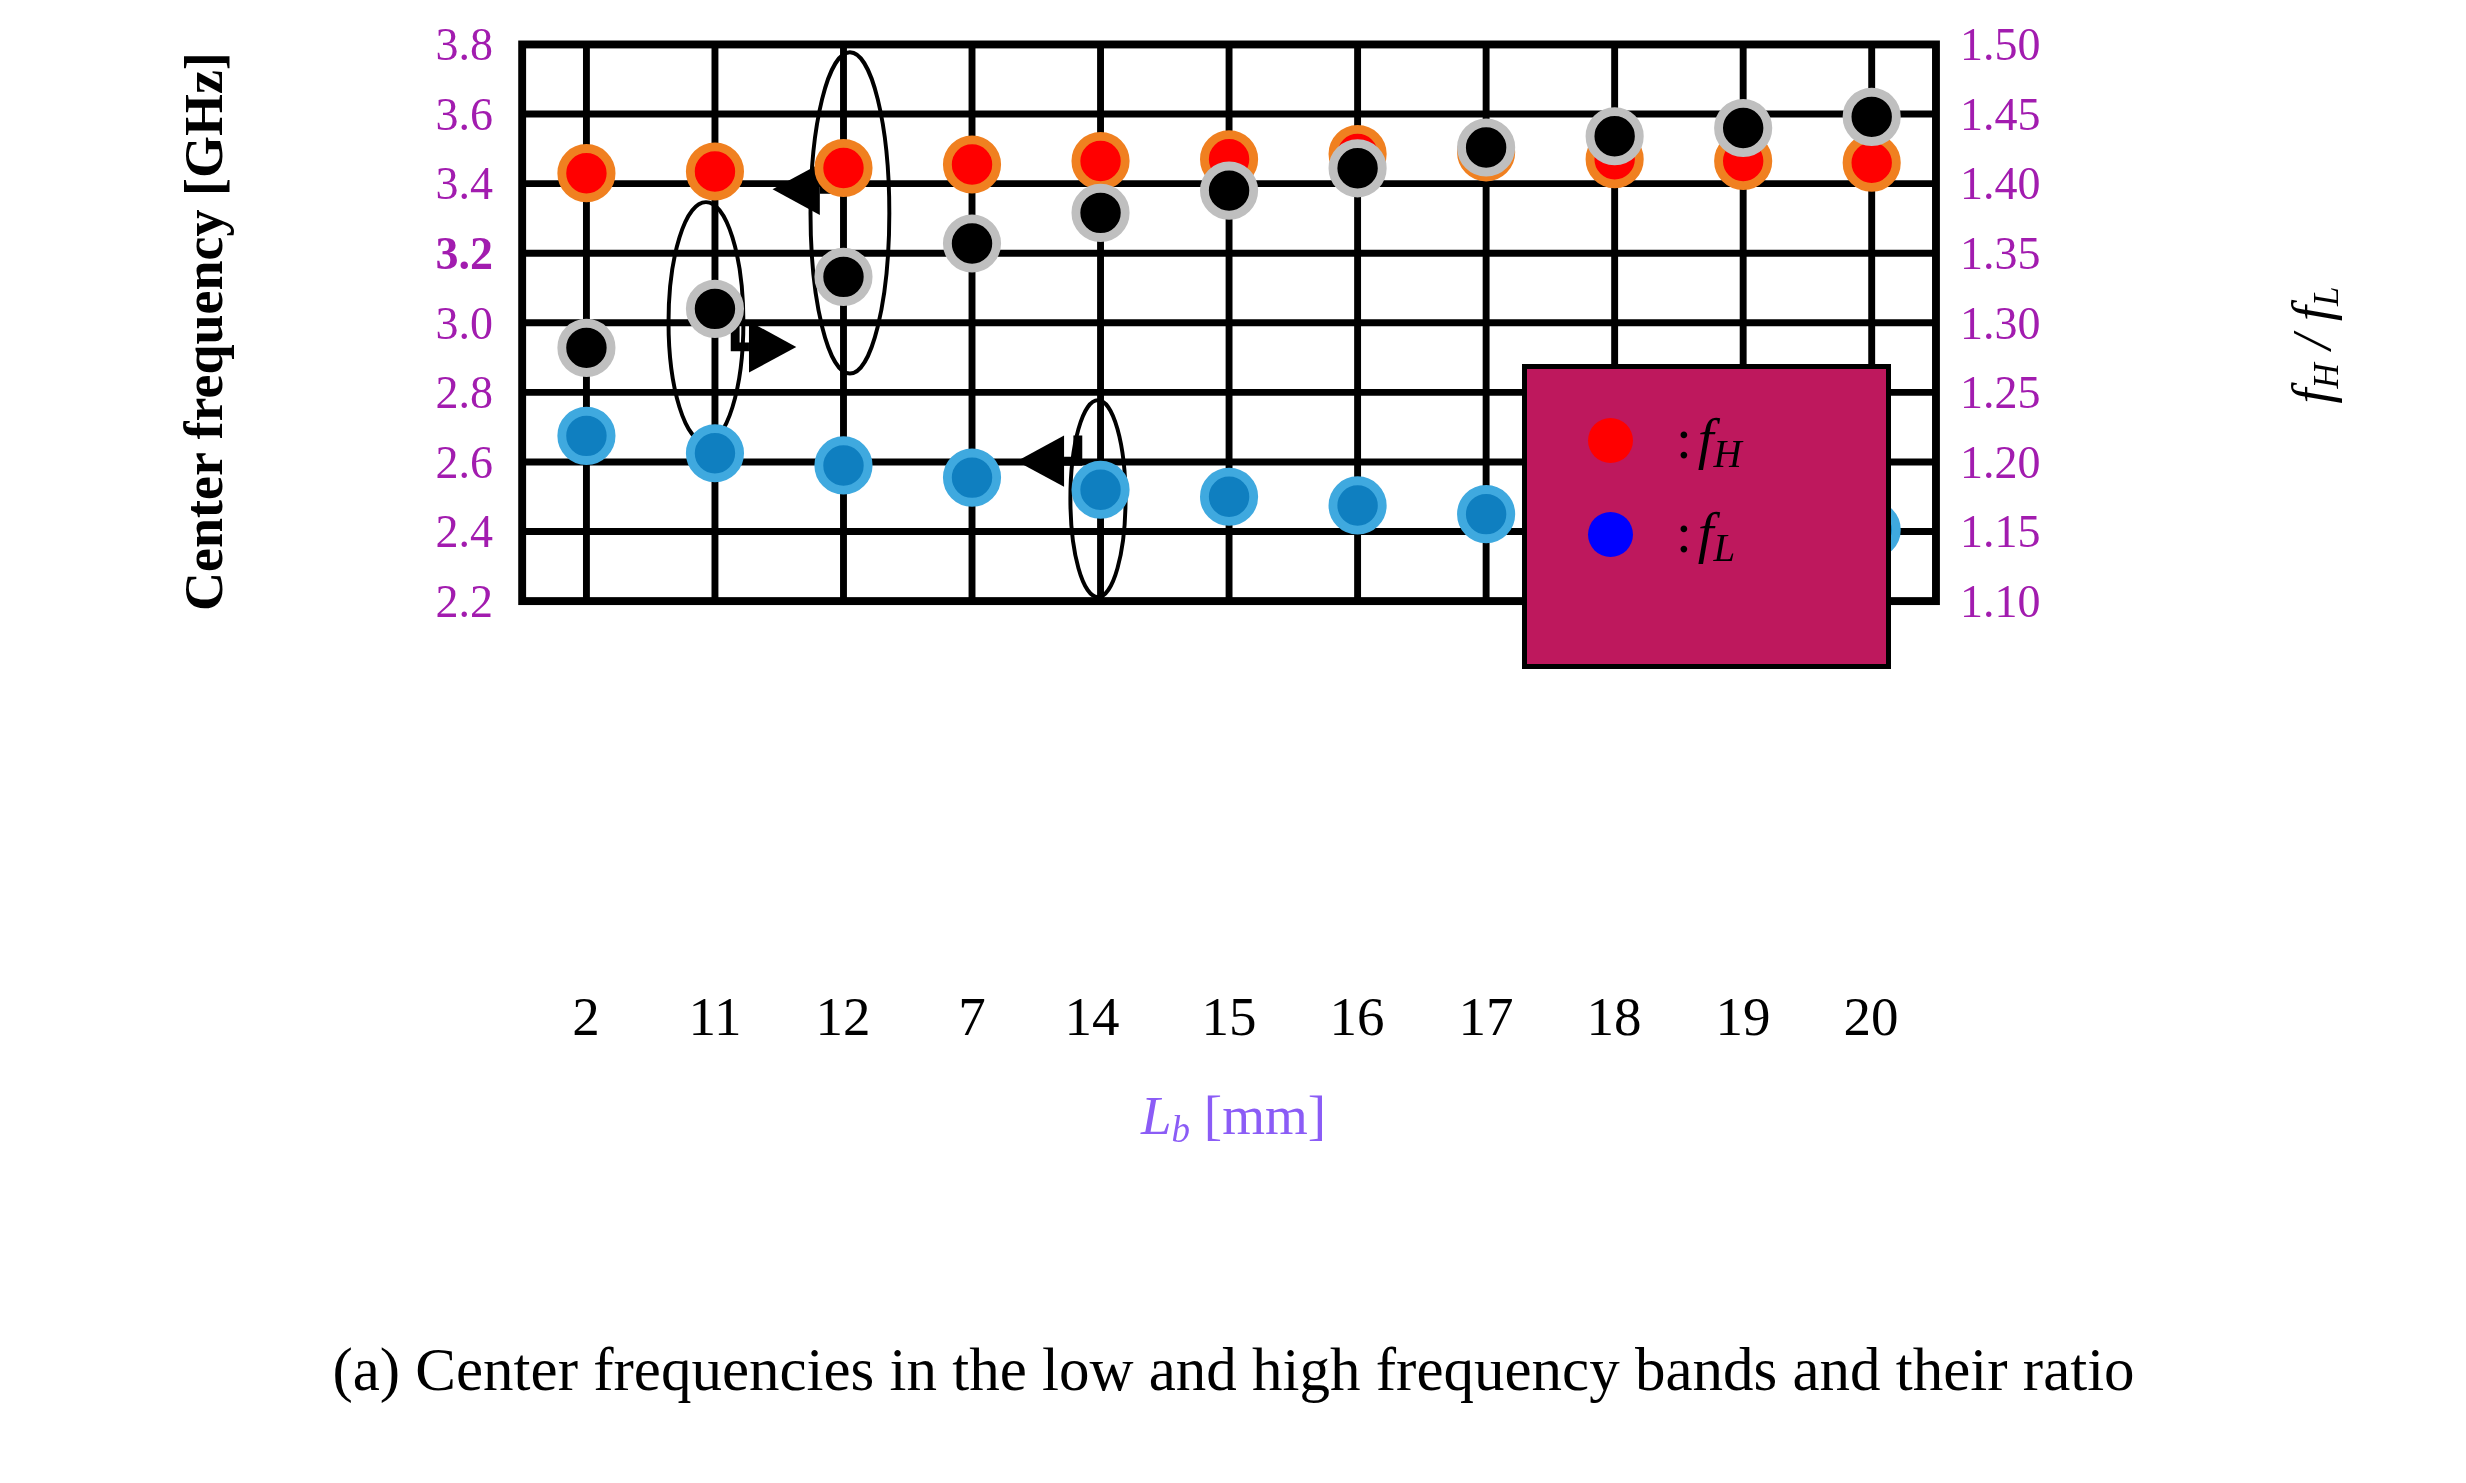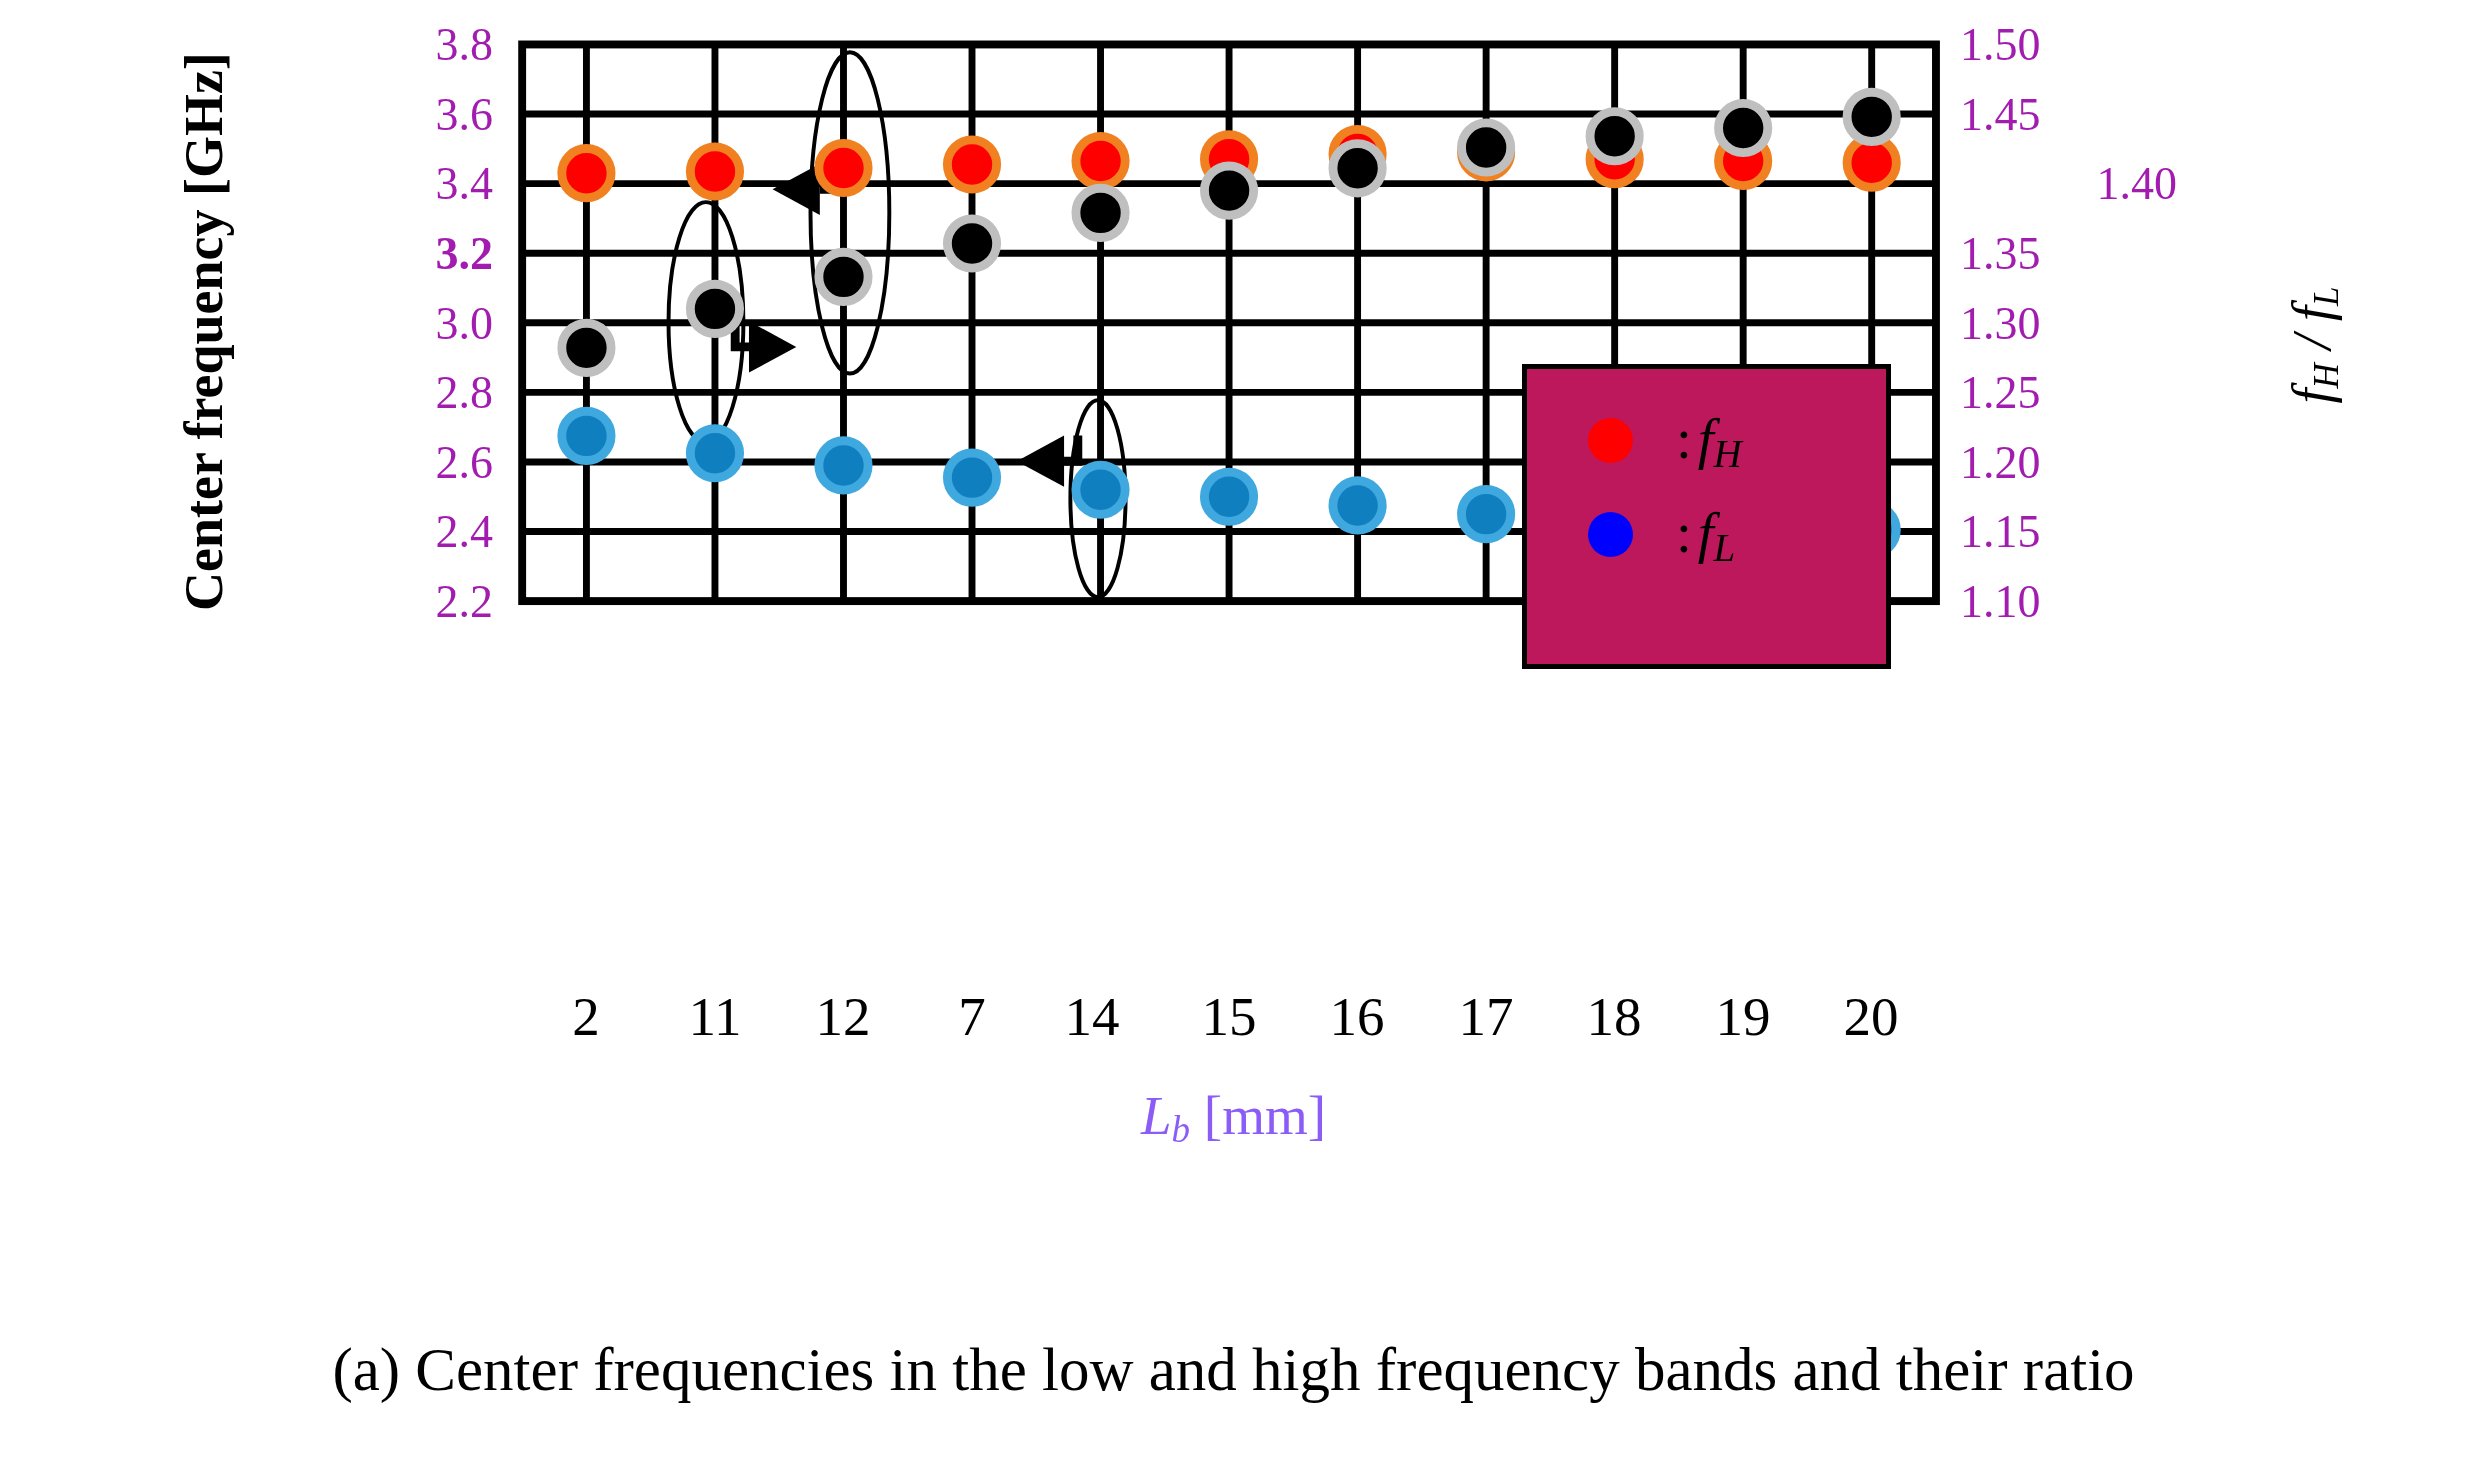--- a/index.html
+++ b/index.html
@@ -168,21 +168,21 @@
       <div class="ytick ytick-l" style="top: 114px;">3.6</div>
       <div class="ytick ytick-l" style="top: 44px;">3.8</div>
     </div>
   <div id="yticks-right">
       <div class="ytick ytick-r" style="top: 601px;">1.10</div>
       <div class="ytick ytick-r" style="top: 531px;">1.15</div>
       <div class="ytick ytick-r" style="top: 462px;">1.20</div>
       <div class="ytick ytick-r" style="top: 392px;">1.25</div>
       <div class="ytick ytick-r" style="top: 323px;">1.30</div>
       <div class="ytick ytick-r" style="top: 253px;">1.35</div>
-      <div class="ytick ytick-r" style="top: 183px; text-align: right;">1.40</div>
+      <div class="ytick ytick-r" style="top: 183px;">1.40</div>
       <div class="ytick ytick-r" style="top: 114px;">1.45</div>
       <div class="ytick ytick-r" style="top: 44px;">1.50</div>
     </div>
   <div id="xticks">
       <div class="xtick" style="left: 586px; top: 985px;">2</div>
       <div class="xtick" style="left: 715px; top: 985px;">11</div>
       <div class="xtick" style="left: 843px; top: 985px;">12</div>
       <div class="xtick" style="left: 972px; top: 985px;">7</div>
       <div class="xtick" style="left: 1092px; top: 985px;">14</div>
       <div class="xtick" style="left: 1229px; top: 985px;">15</div>

